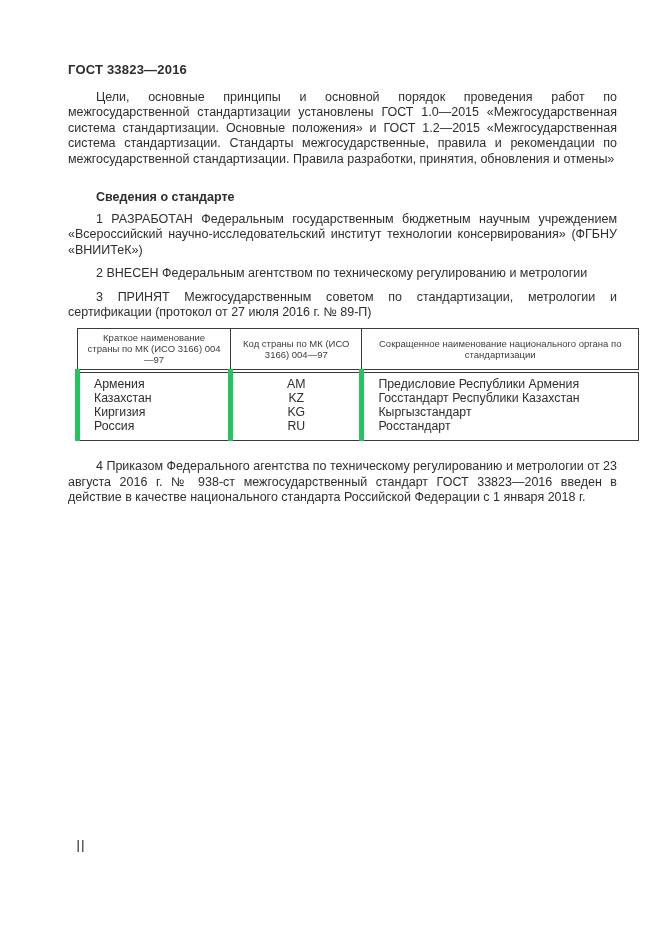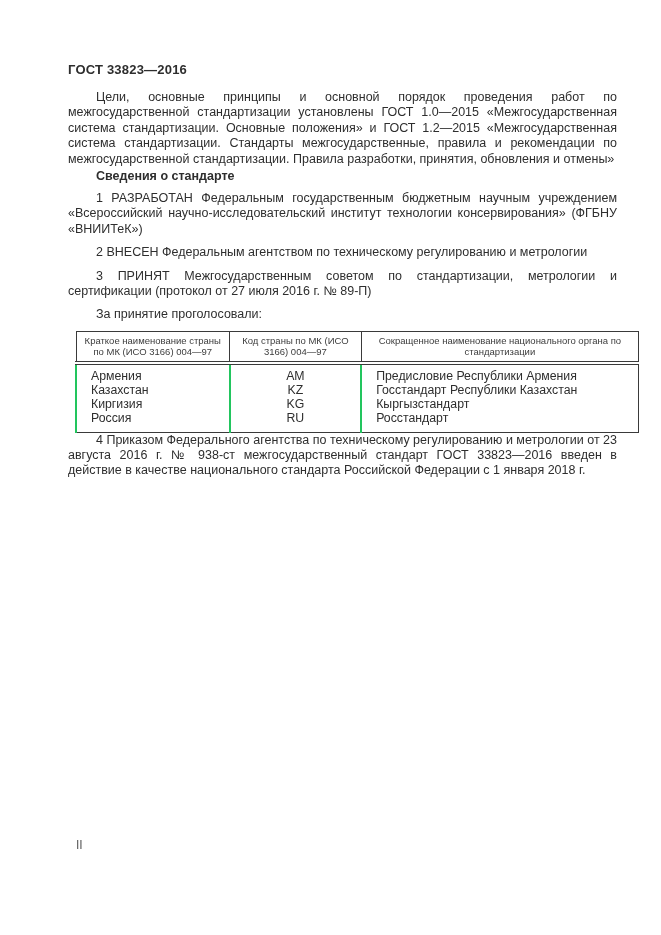--- a/index.html
+++ b/index.html
@@ -35,21 +35,21 @@
     line-height: 15.4px;
     text-align: justify;
     text-indent: 28px;
     margin: 0;
   }
   .intro { margin-top: 13px; }
   .subheading {
     font-size: 12.5px;
     font-weight: bold;
     text-indent: 28px;
-    margin-top: 2px;
+    margin-top: 23px;
   }
   .clause { margin-top: 8px; }
   .vote-intro { margin-top: 8px; }
   table.vote-table {
     border-collapse: collapse;
     width: 564px;
     margin: 8px 0 0 7px;
     border: 1px solid #3a3a3a;
   }
   table.vote-table th {
@@ -57,40 +57,40 @@
     border-bottom: 4px double #3a3a3a;
     font-size: 9.5px;
     font-weight: normal;
     line-height: 11px;
     padding: 3px 8px 4px;
     text-align: center;
     vertical-align: middle;
     color: #3c3c3c;
   }
   table.vote-table td {
-    border-left: 2px solid #22c55e;
+    border-left: 5px solid #22c55e;
     border-right: 1px solid #3a3a3a;
     font-size: 12.3px;
     line-height: 13.9px;
     vertical-align: top;
     padding: 0 4px 0 14px;
   }
   table.vote-table td.code-cell {
     text-align: center;
     padding: 0;
   }
   table.vote-table tbody tr:first-child td { padding-top: 5px; }
   table.vote-table tbody tr:last-child td { padding-bottom: 6px; }
-  .clause-4 { }
+  .clause-4 { margin-top: 18px; }
   .clause-5 { margin-top: 10px; text-align: left; }
   .page-number {
     position: absolute;
     left: 76px;
     top: 838px;
-    font-size: 12px;
+    font-size: 16px;
     color: #5a5a5a;
   }
 </style>
 </head>
 <body>
 
 <div class="content">
 
   <div class="doc-number">ГОСТ 33823—2016</div>
 
@@ -98,21 +98,20 @@
   <p class="para intro">Цели, основные принципы и основной порядок проведения работ по межгосударственной стандартизации установлены ГОСТ 1.0—2015 «Межгосударственная система стандартизации. Основные положения» и ГОСТ 1.2—2015 «Межгосударственная система стандартизации. Стандарты межгосударственные, правила и рекомендации по межгосударственной стандартизации. Правила разработки, принятия, обновления и отмены»</p>
 
   <div class="subheading">Сведения о стандарте</div>
 
   <p class="para clause">1 РАЗРАБОТАН Федеральным государственным бюджетным научным учреждением «Всероссийский научно-исследовательский институт технологии консервирования» (ФГБНУ «ВНИИТеК»)</p>
 
   <p class="para clause">2 ВНЕСЕН Федеральным агентством по техническому регулированию и метрологии</p>
 
   <p class="para clause">3 ПРИНЯТ Межгосударственным советом по стандартизации, метрологии и сертификации (протокол от 27 июля 2016 г. № 89-П)</p>
 
-  <p class="para vote-intro">За принятие проголосовали:</p>
 
   <table class="vote-table">
     <colgroup>
       <col style="width:27.3%">
       <col style="width:23.4%">
       <col style="width:49.3%">
     </colgroup>
     <thead>
       <tr>
         <th>Краткое наименование страны по МК (ИСО 3166) 004—97</th>

